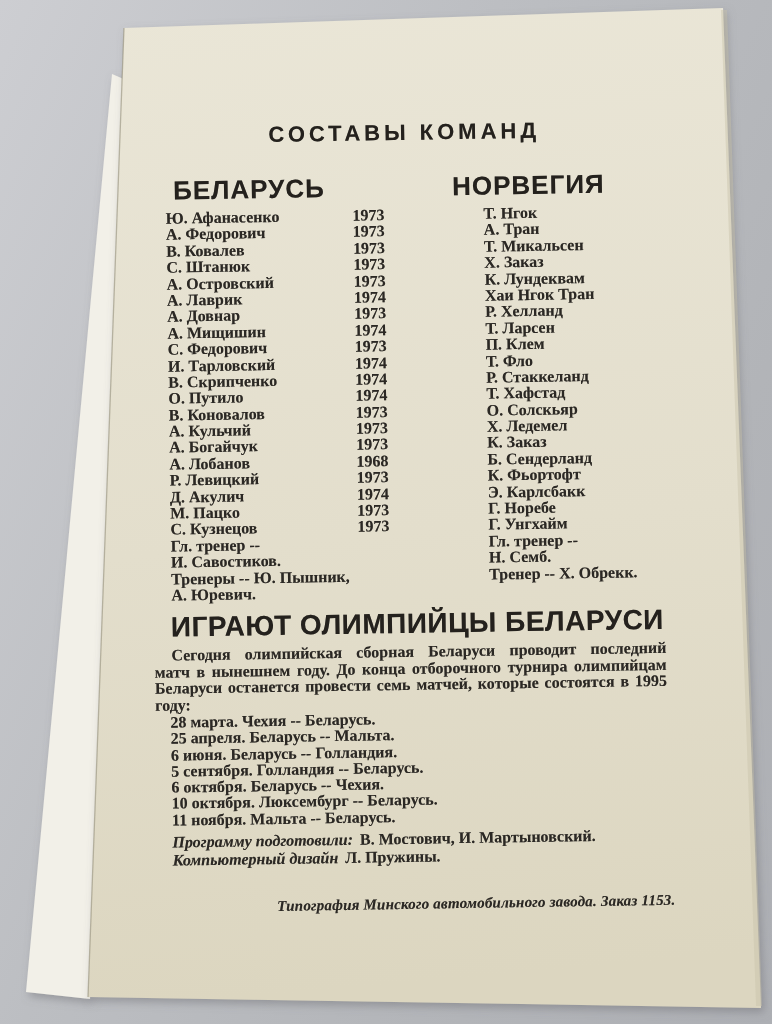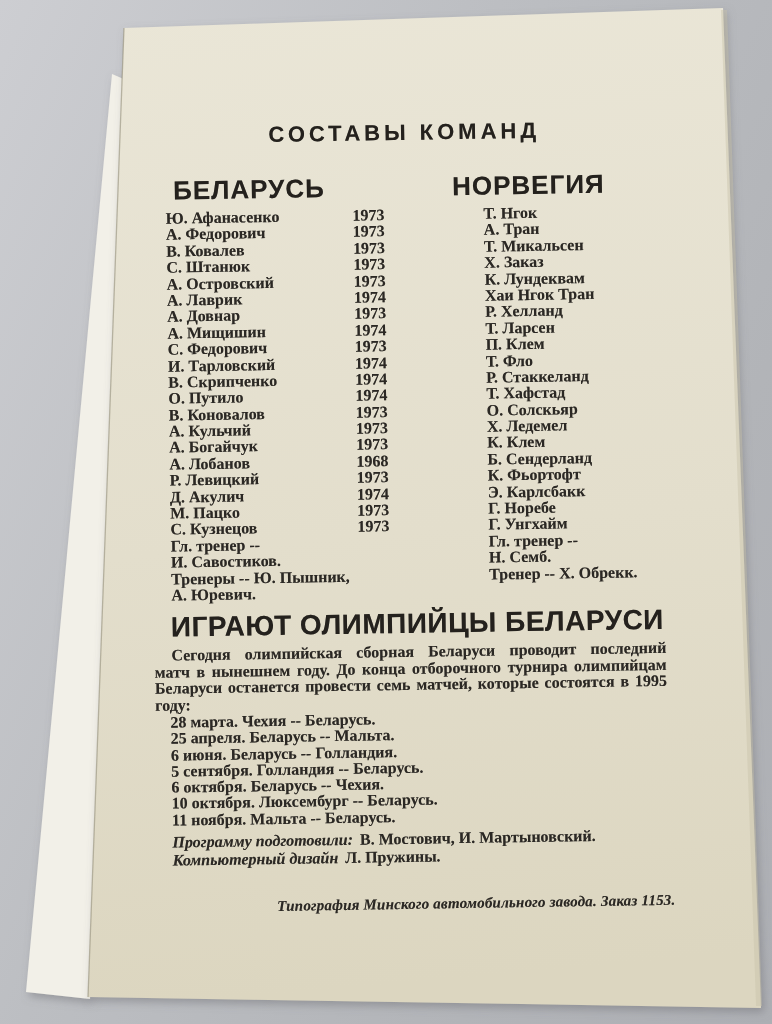--- a/index.html
+++ b/index.html
@@ -115,21 +115,21 @@
         <div class="prow"><span class="pname">К. Лундеквам</span></div>
         <div class="prow"><span class="pname">Хаи Нгок Тран</span></div>
         <div class="prow"><span class="pname">Р. Хелланд</span></div>
         <div class="prow"><span class="pname">Т. Ларсен</span></div>
         <div class="prow"><span class="pname">П. Клем</span></div>
         <div class="prow"><span class="pname">Т. Фло</span></div>
         <div class="prow"><span class="pname">Р. Стаккеланд</span></div>
         <div class="prow"><span class="pname">Т. Хафстад</span></div>
         <div class="prow"><span class="pname">О. Солскьяр</span></div>
         <div class="prow"><span class="pname">Х. Ледемел</span></div>
-        <div class="prow"><span class="pname">К. Клем</span></div>
+        <div class="prow"><span class="pname">К. Заказ</span></div>
         <div class="prow"><span class="pname">Б. Сендерланд</span></div>
         <div class="prow"><span class="pname">К. Фьортофт</span></div>
         <div class="prow"><span class="pname">Э. Карлсбакк</span></div>
         <div class="prow"><span class="pname">Г. Норебе</span></div>
         <div class="prow"><span class="pname">Г. Унгхайм</span></div>
         <div class="prow">Гл. тренер --</div>
         <div class="prow">Н. Семб.</div>
         <div class="prow">Тренер -- Х. Обрекк.</div>
       </div>
 

